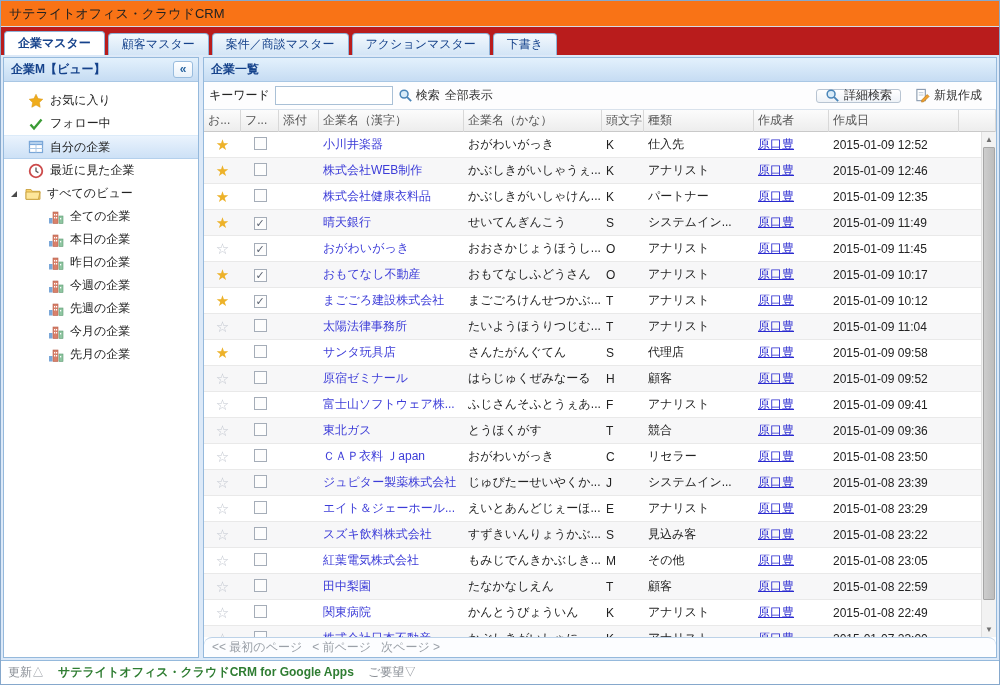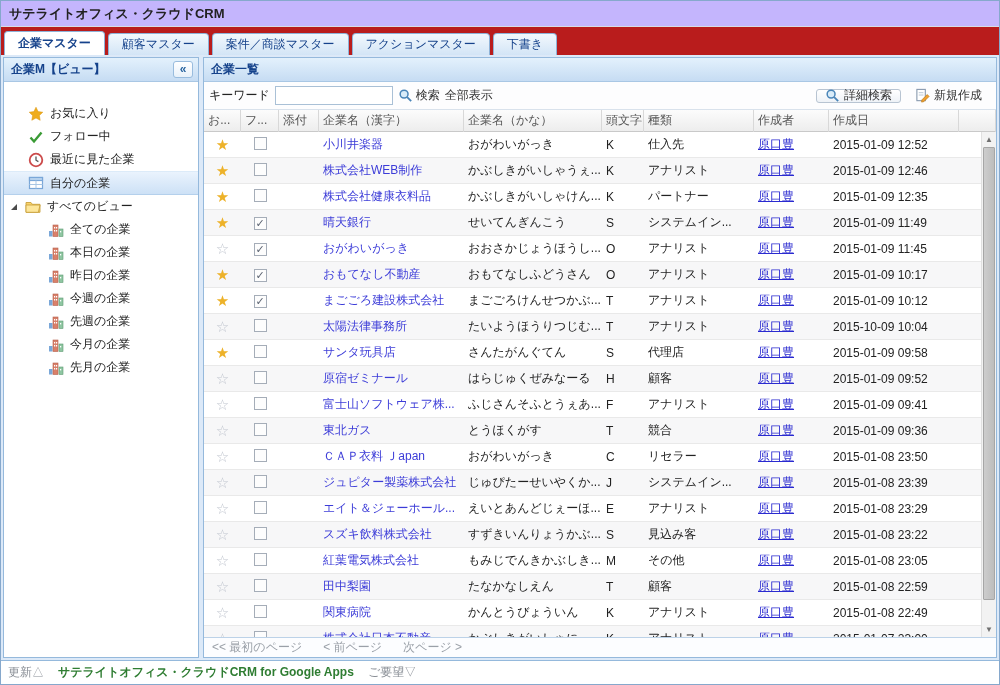--- a/index.html
+++ b/index.html
@@ -1,37 +1,37 @@
 <!DOCTYPE html>
 <html><head>
 <meta charset="utf-8">
 <style>
   * { margin:0; padding:0; box-sizing:border-box; }
   html,body { width:1000px; height:685px; background:#fff; }
   body { font-family:"Liberation Sans", sans-serif; font-size:12px; color:#222; }
   .app { width:1000px; height:685px; border:1px solid #86a8cc; display:flex; flex-direction:column; background:#fff; }
 
   
-  .titlebar { height:26px; line-height:25px; padding:0 8px; font-weight:bold; font-size:13px; background:#c4b5fd; border-bottom:1px solid #d7dde4; }
+  .titlebar { height:26px; line-height:25px; padding:0 8px; font-weight:normal; font-size:13px; background:#f97316; border-bottom:1px solid #d7dde4; }
 
   
   .tabstrip { height:28px; background:#b91c1c; display:flex; align-items:flex-end; padding:4px 3px 0 3px; gap:3px; }
   .tab { border:1px solid #8eb3d8; border-bottom:none; border-radius:4px 4px 0 0; padding:0 13px; height:22px; line-height:21px; background:linear-gradient(#f2f8fd,#d3e5f6); color:#15428b; cursor:pointer; white-space:nowrap; }
   .tab.active { background:#fff; font-weight:bold; height:24px; line-height:23px; }
 
   
   .content { flex:1; display:flex; background:#dce9f8; padding:2px 2px 2px 2px; gap:4px; min-height:0; }
   .panel { border:1px solid #95b9dc; background:#fff; display:flex; flex-direction:column; min-height:0; }
   .sidebar { width:196px; }
   .main { flex:1; min-width:0; }
   .panel-header { height:24px; flex:0 0 24px; background:linear-gradient(#e3f1fc,#c6dcf3); color:#15428b; font-weight:bold; display:flex; align-items:center; padding:0 5px 0 7px; border-bottom:1px solid #a9c7e4; }
   .collapse-btn { margin-left:auto; width:20px; height:17px; background:linear-gradient(#fff,#e8f1fa); border:1px solid #99bcde; border-radius:3px; color:#2a65a0; text-align:center; line-height:15px; font-weight:bold; cursor:pointer; }
 
   
-  .tree { padding:20px 0; overflow:hidden; }
+  .tree { padding:7px 0; overflow:hidden; }
   .tree-item { height:23px; display:flex; align-items:center; padding-left:24px; gap:6px; cursor:pointer; white-space:nowrap; }
   .tree-item.parent { padding-left:7px; }
   .tree-item.child { padding-left:44px; }
   .tree-item.selected { background:linear-gradient(#eaf3fd,#cde1f6); border-top:1px solid #dcebf9; border-bottom:1px solid #b4d0ec; height:24px; }
   .tree-icon { width:16px; height:16px; flex:0 0 16px; display:inline-flex; }
   .tree-icon svg { width:16px; height:16px; }
   .expander { width:0; height:0; border-bottom:6px solid #4a4a4a; border-left:6px solid transparent; margin-right:2px; flex:0 0 6px; }
 
   
   .toolbar { height:28px; flex:0 0 28px; display:flex; align-items:center; padding:0 5px; gap:5px; background:#fdfdfe; border-bottom:1px solid #d9e2ec; }
@@ -60,21 +60,21 @@
   .cbx { width:13px; height:13px; border:1px solid #a5adb8; background:#fdfdfd; display:inline-flex; align-items:center; justify-content:center; font-size:11px; color:#5a6270; line-height:1; margin:0 auto; }
   .name-link { color:#3c3cd8; text-decoration:none; cursor:pointer; }
   .creator-link { color:#2a2ad0; text-decoration:underline; cursor:pointer; }
 
   
   .vscroll { width:15px; flex:0 0 15px; background:#f2f2f2; border-left:1px solid #e0e0e0; display:flex; flex-direction:column; }
   .sb-arrow { height:15px; flex:0 0 15px; display:flex; align-items:center; justify-content:center; font-size:8px; color:#707070; background:#f2f2f2; cursor:pointer; }
   .sb-thumb { flex:1; margin:0 1px 22px 1px; background:linear-gradient(90deg,#cdcdcd,#bdbdbd); border:1px solid #a6a6a6; border-radius:1px; cursor:pointer; }
 
   
-  .pager { height:20px; flex:0 0 20px; border-top:1px solid #bcd2e8; background:#fcfdff; display:flex; align-items:center; gap:21px; padding:0 8px; color:#9aa0a8; }
+  .pager { height:20px; flex:0 0 20px; border-top:1px solid #bcd2e8; background:#fcfdff; display:flex; align-items:center; gap:10px; padding:0 8px; color:#9aa0a8;border-radius:8px; }
   .pager span { cursor:pointer; }
 
   
   .footer { height:24px; flex:0 0 24px; border-top:1px solid #95b9dc; background:#fff; display:flex; align-items:center; gap:14px; padding:0 7px; }
   .footer .gray { color:#8a8f96; cursor:pointer; }
   .footer .brand { color:#2f7d32; font-weight:bold; cursor:pointer; }
 </style>
 </head>
 <body>
 
@@ -107,39 +107,39 @@
             <span class="tree-label">お気に入り</span>
           </div>
           <div class="tree-item">
             <span class="tree-icon">
               <svg viewBox="0 0 16 16">
                 <path d="M2.5 8.5l3.5 4 7.5-9" stroke="#3a9b35" stroke-width="2.4" fill="none"></path>
               </svg>
             </span>
             <span class="tree-label">フォロー中</span>
           </div>
-          <div class="tree-item">
-            <span class="tree-icon">
-              <svg viewBox="0 0 16 16">
-                <circle cx="8" cy="8" r="6.3" fill="#fff" stroke="#cc4b4b" stroke-width="1.8"></circle>
-                <path d="M8 4.6V8.2l2.4 1.4" stroke="#555" stroke-width="1.3" fill="none"></path>
-              </svg>
-            </span>
-            <span class="tree-label">最近に見た企業</span>
-          </div>
           <div class="tree-item selected">
             <span class="tree-icon">
               <svg viewBox="0 0 16 16">
                 <rect x="1.5" y="2.5" width="13" height="11" fill="#fff" stroke="#7aa7d8" stroke-width="1.2"></rect>
                 <rect x="1.5" y="2.5" width="13" height="3" fill="#bcd6f0" stroke="#7aa7d8" stroke-width="1.2"></rect>
                 <line x1="8" y1="5.5" x2="8" y2="13.5" stroke="#a9c6e4" stroke-width="1"></line>
                 <line x1="1.5" y1="9.5" x2="14.5" y2="9.5" stroke="#a9c6e4" stroke-width="1"></line>
               </svg>
             </span>
             <span class="tree-label">自分の企業</span>
+          </div>
+          <div class="tree-item">
+            <span class="tree-icon">
+              <svg viewBox="0 0 16 16">
+                <circle cx="8" cy="8" r="6.3" fill="#fff" stroke="#cc4b4b" stroke-width="1.8"></circle>
+                <path d="M8 4.6V8.2l2.4 1.4" stroke="#555" stroke-width="1.3" fill="none"></path>
+              </svg>
+            </span>
+            <span class="tree-label">最近に見た企業</span>
           </div>
           <div class="tree-item parent">
             <span class="expander"></span>
             <span class="tree-icon">
               <svg viewBox="0 0 16 16">
                 <path d="M1 3.5h5l1.3 1.8H15v8H1z" fill="#fbd46a" stroke="#c9a23e" stroke-width="0.9"></path>
                 <path d="M1 6h14l-1.6 7.3H1z" fill="#fde69a" stroke="#c9a23e" stroke-width="0.9"></path>
               </svg>
             </span>
             <span class="tree-label">すべてのビュー</span>
@@ -396,21 +396,21 @@
               </div>
               <div class="grid row alt">
                 <div class="cell c-center"><span class="star off">☆</span></div>
                 <div class="cell c-center"><span class="cbx"></span></div>
                 <div class="cell c-center"></div>
                 <div class="cell"><span class="name-link">太陽法律事務所</span></div>
                 <div class="cell">たいようほうりつじむ...</div>
                 <div class="cell">T</div>
                 <div class="cell">アナリスト</div>
                 <div class="cell"><span class="creator-link">原口豊</span></div>
-                <div class="cell">2015-10-09 10:04</div>
+                <div class="cell">2015-01-09 11:04</div>
                 <div class="cell"></div>
               </div>
               <div class="grid row">
                 <div class="cell c-center"><span class="star on">★</span></div>
                 <div class="cell c-center"><span class="cbx"></span></div>
                 <div class="cell c-center"></div>
                 <div class="cell"><span class="name-link">サンタ玩具店</span></div>
                 <div class="cell">さんたがんぐてん</div>
                 <div class="cell">S</div>
                 <div class="cell">代理店</div>

